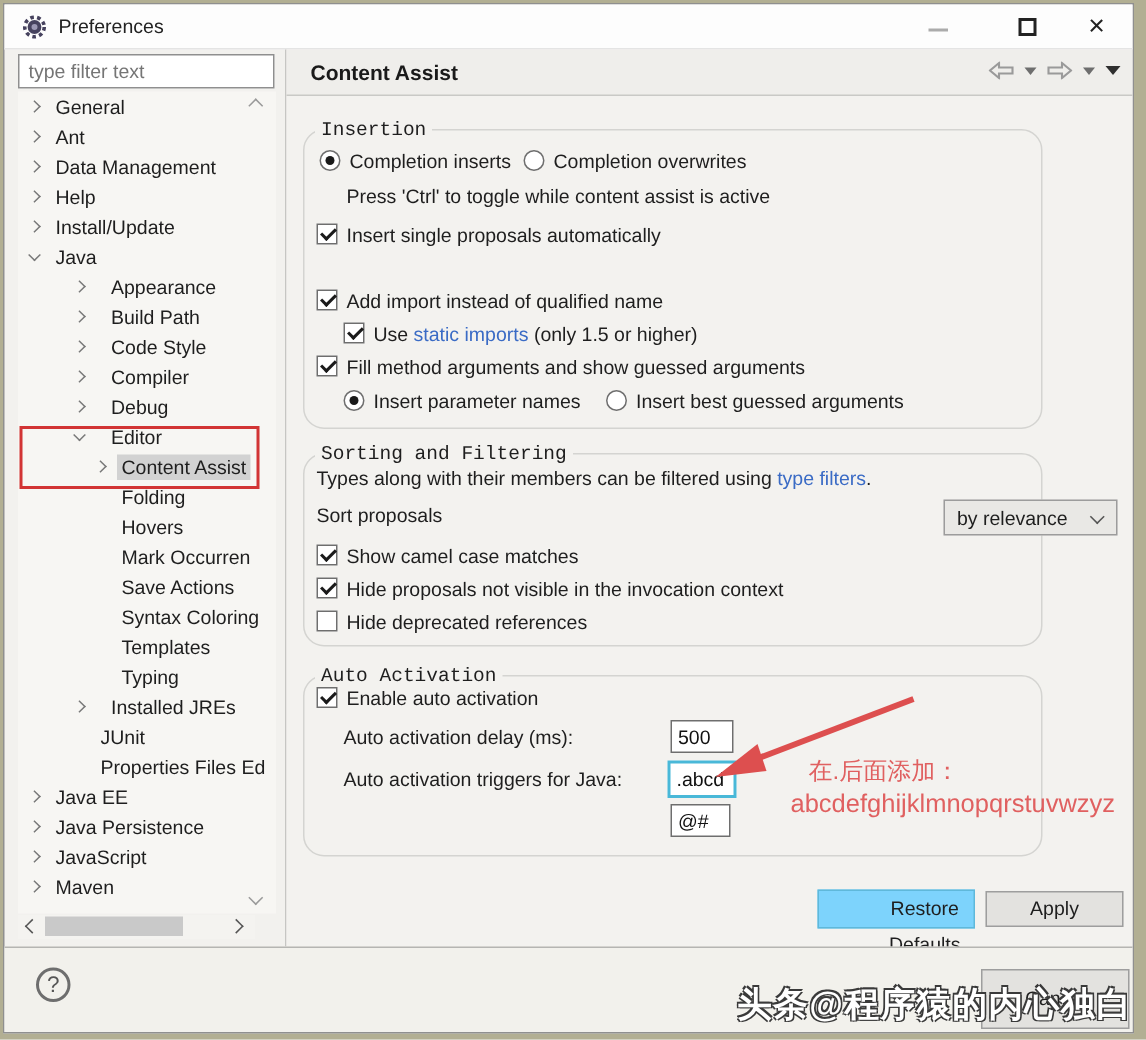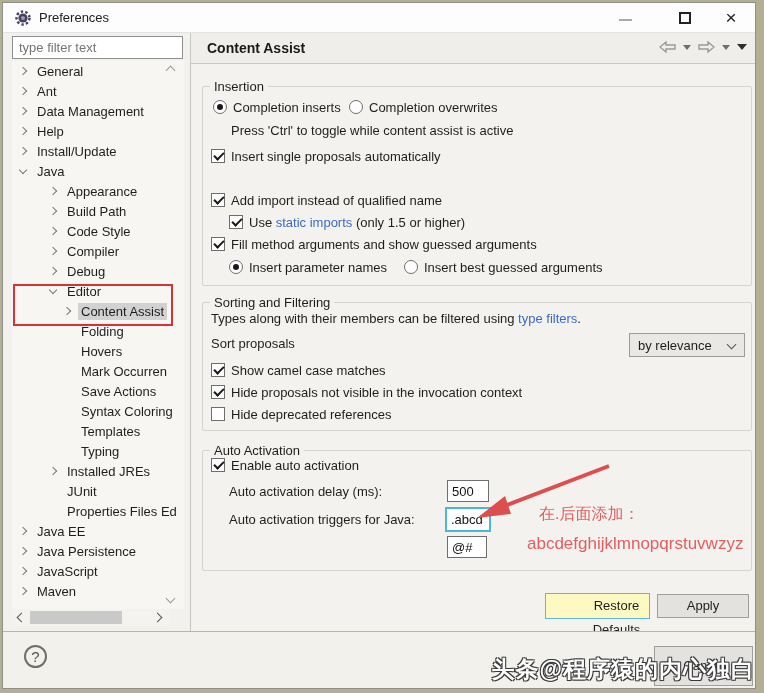--- a/index.html
+++ b/index.html
@@ -19,21 +19,21 @@
   .max-glyph { position:absolute; left:16px; top:9px; width:12px; height:12px; border:2px solid #222; }
   .close-glyph { font-size:19px; line-height:30px; color:#222; }
 
   
   .filter-box { position:absolute; left:9px; top:33px; width:171px; height:23px; border:1px solid #8f8f8f;
                 background:#fff; font-size:13px; color:#8a8a8a; padding:0 6px; font-family:"Liberation Sans",sans-serif; }
   .tree { position:absolute; left:9px; top:58px; width:172px; height:548px; background:#f7f6f3; overflow:hidden; }
   .trow { position:relative; height:20px; display:flex; align-items:center; font-size:13px; white-space:nowrap; }
   .trow .tlabel { padding:1px 3px; }
   .trow.lvl0 { padding-left:8px; }
-  .trow.lvl1 { padding-left:38px; }
+  .trow.lvl1 { padding-left:38px;gap:7px; }
   .trow.lvl2 { padding-left:52px; }
   .trow.noarrow.lvl2 { padding-left:66px; }
   .trow.noarrow.lvl1 { padding-left:52px; }
   .trow.sel .tlabel { background:#d2d2d2; }
   .chev { display:inline-block; width:6px; height:6px; border-right:1.6px solid #787878; border-bottom:1.6px solid #787878; margin-right:8px; }
   .chev.collapsed { transform:rotate(-45deg); }
   .chev.expanded  { transform:rotate(45deg); margin-top:-3px; }
   .vscroll-up, .vscroll-down { position:absolute; left:164px; width:7px; height:7px; border-right:1.6px solid #9a9a9a; border-bottom:1.6px solid #9a9a9a; }
   .vscroll-up   { top:64px; transform:rotate(-135deg); }
   .vscroll-down { top:592px; transform:rotate(45deg); }
@@ -48,21 +48,21 @@
 
   
   .cheader { position:absolute; left:188px; top:30px; width:564px; height:31px; background:#efeeeb; border-bottom:1px solid #c9c9c6; }
   .cheader .ctitle { position:absolute; left:16px; top:0; line-height:31px; font-weight:bold; font-size:14px; color:#1a1a1a; }
   .nav { position:absolute; right:8px; top:8px; display:flex; align-items:center; gap:7px; }
   .tri { width:0; height:0; border-left:4px solid transparent; border-right:4px solid transparent; border-top:5px solid #6e6e6e; }
   .tri.big { border-left-width:5px; border-right-width:5px; border-top:6px solid #2f2f2f; }
 
   
   .cmain { position:absolute; left:188px; top:61px; width:564px; height:567px; background:#f3f2ef; }
-  .group { position:absolute; left:11px; width:550px; border:1px solid #d4d4d1; border-radius:2px; }
+  .group { position:absolute; left:11px; width:493px; border:1px solid #d4d4d1; border-radius:14px;font-family:Liberation Mono, monospace; }
   .g-insertion { top:22px; height:200px; }
   .g-sorting   { top:238px; height:129px; }
   .g-auto      { top:386px; height:121px; }
   .legend { position:absolute; top:-8px; left:7px; background:#f3f2ef; padding:0 4px; font-size:13px; color:#1e1e1e; }
 
   .row { position:absolute; display:flex; align-items:center; gap:6px; height:18px; font-size:13px; white-space:nowrap; }
   .check { position:relative; width:14px; height:14px; background:#fff; border:1px solid #6e6e6e; flex:none; }
   .check.on::after { content:''; position:absolute; left:2px; top:2px; width:8px; height:4px;
                      border-left:2px solid #1a1a1a; border-bottom:2px solid #1a1a1a; transform:rotate(-45deg); }
   .radio { position:relative; width:14px; height:14px; background:#fff; border:1px solid #6e6e6e; border-radius:50%; flex:none; }
@@ -75,25 +75,25 @@
   .combo .chev-d { position:absolute; right:9px; top:7px; width:7px; height:7px; border-right:1.6px solid #555; border-bottom:1.6px solid #555; transform:rotate(45deg); }
 
   .field { position:absolute; height:22px; border:1px solid #6e6e6e; background:#fff; font-size:13px; padding:0 4px;
            font-family:"Liberation Sans",sans-serif; color:#111; }
   .f-delay   { left:256px; top:416px; width:42px; }
   .f-java    { left:254px; top:443px; width:46px; height:25px; border:2px solid #49b8d8; }
   .f-javadoc { left:256px; top:472px; width:40px; }
 
   .annot { position:absolute; font-size:16px; color:#e06060; }
   .annot-1 { left:348px; top:440px; }
-  .annot-2 { left:336px; top:462px; font-size:17px;margin-top:8px; }
+  .annot-2 { left:336px; top:462px; font-size:17px; }
   .arrow-svg { position:absolute; left:276px; top:394px; pointer-events:none; }
 
   .btn { position:absolute; font-size:13px; text-align:center; cursor:default; }
-  .btn-restore { left:354px; top:529px; width:105px; height:26px; line-height:24px; background:#fef9c3; border:1px solid #5fb8da;padding-left:38px; }
+  .btn-restore { left:354px; top:529px; width:105px; height:26px; line-height:24px; background:#7dd3fc; border:1px solid #5fb8da;padding-left:38px; }
   .btn-apply   { left:466px; top:530px; width:92px; height:24px; line-height:22px; background:#e3e2df; border:1px solid #9e9e9e; }
 
   
   .footer { position:absolute; left:0; top:628px; width:752px; height:57px; background:#f2f1ec; border-top:1px solid #b5b5b2; }
   .help-btn { position:absolute; left:21px; top:13px; width:23px; height:23px; border:2px solid #6e6e6e; border-radius:50%;
               font-size:15px; line-height:20px; text-align:center; color:#555; }
   .btn-ok { position:absolute; left:553px; top:12px; width:90px; height:42px; background:#f2f4f6; border:2px solid #2f77b8; line-height:38px; }
   .btn-cancel { position:absolute; left:651px; top:14px; width:99px; height:40px; background:#e3e2df; border:1px solid #9e9e9e; line-height:38px; }
 
   .watermark { position:absolute; right:0px; bottom:3px; font-size:23px; font-weight:bold; color:#fff; letter-spacing:1px;

